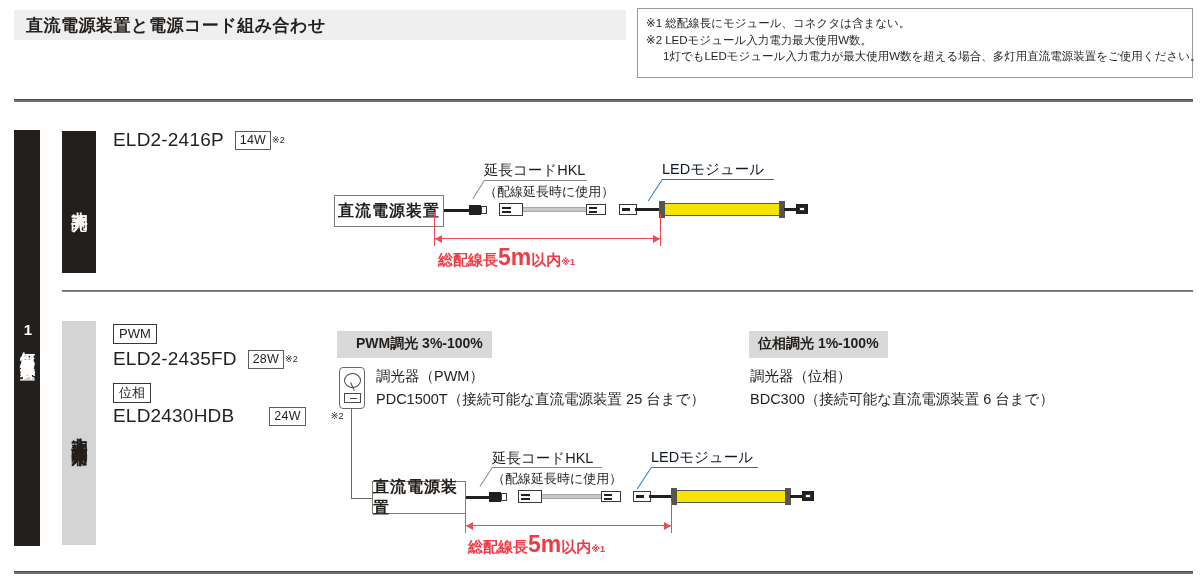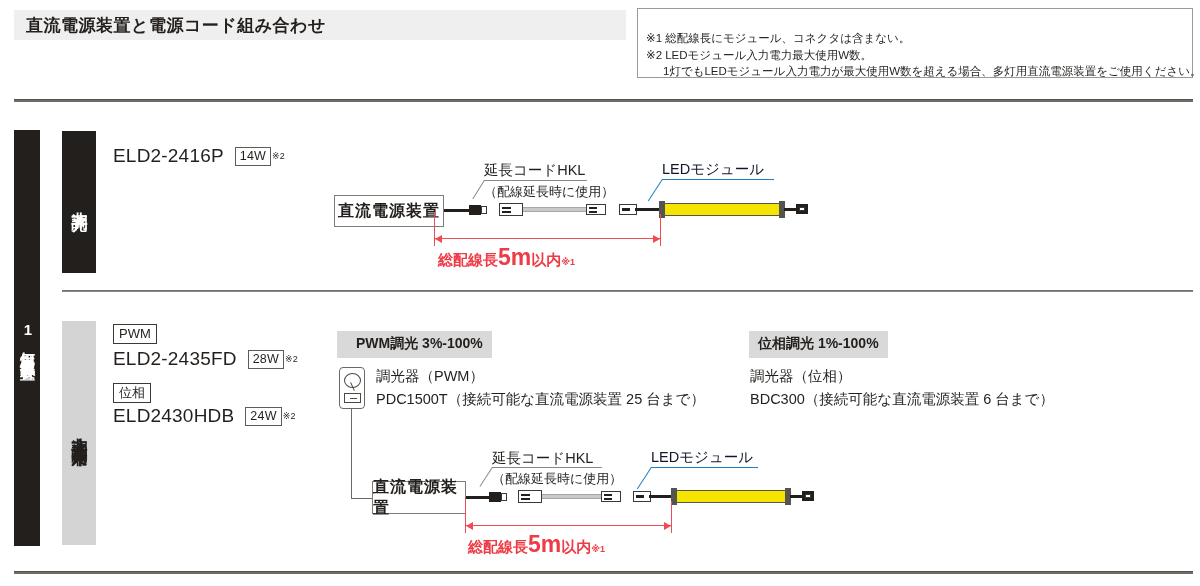--- a/index.html
+++ b/index.html
@@ -21,21 +21,21 @@
   }
   .title-band .t {
     font-size: 17px; font-weight: bold; letter-spacing: .5px;
     padding-left: 12px; color: #231f1c;
   }
   .notes-box {
     position: absolute; left: 637px; top: 8px;
     width: 556px; height: 70px;
     border: 1px solid #9a9a9a;
     background: #ffffff;
-    padding: 21px 7px 0 8px;
+    padding: 6px 7px 0 8px;
   }
   .notes-box .nl {
     font-size: 11.5px; line-height: 16.5px;
     color: #231f1c; white-space: nowrap;
   }
   .notes-box .nl.indent { padding-left: 17px; }
 
   
   .rule {
     position: absolute; height: 3px;
@@ -209,21 +209,21 @@
   </div>
 
   <div class="rule rule-top"></div>
   <div class="rule rule-mid"></div>
   <div class="rule rule-bottom"></div>
 
   <div class="vbar vbar-main">1灯用直流電源装置</div>
   <div class="vbar vbar-nondim">非調光</div>
   <div class="vbar vbar-dim">非調光・調光兼用</div>
 
-  <div class="model" style="left:113px; top:145px;text-align:right;">
+  <div class="model" style="left:113px; top:129px;text-align:right;">
     <span class="name">ELD2-2416P</span>
     <span class="wbadge">14W</span>
     <span class="sup">※2</span>
   </div>
 
   <div class="psu-box" style="left:334px; top:195px; width:110px; height:32px;">直流電源装置</div>
 
   <div class="wire" style="left:444px; top:209px; width:30px;"></div>
   <div class="conn-dark" style="left:469px; top:205px; width:12px; height:10px;"></div>
   <div class="conn" style="left:481px; top:206px; width:6px; height:8px;"></div>
@@ -271,21 +271,21 @@
   </div>
 
   <div class="typebadge" style="left:113px; top:324px;">PWM</div>
   <div class="model" style="left:113px; top:348px;">
     <span class="name">ELD2-2435FD</span>
     <span class="wbadge">28W</span>
     <span class="sup">※2</span>
   </div>
 
   <div class="typebadge" style="left:113px; top:383px;">位相</div>
-  <div class="model" style="left:113px; top:405px;">
+  <div class="model" style="left:113px; top:405px;gap:24px;">
     <span class="name">ELD2430HDB</span>
     <span class="wbadge">24W</span>
     <span class="sup">※2</span>
   </div>
 
   <div class="dimhead" style="left:337px; top:331px;padding-left:19px;">PWM調光 3%-100%</div>
 
   <div class="dimmer-icon" style="left:339px; top:367px;">
     <span class="knob"></span>
     <span class="slot"></span>

